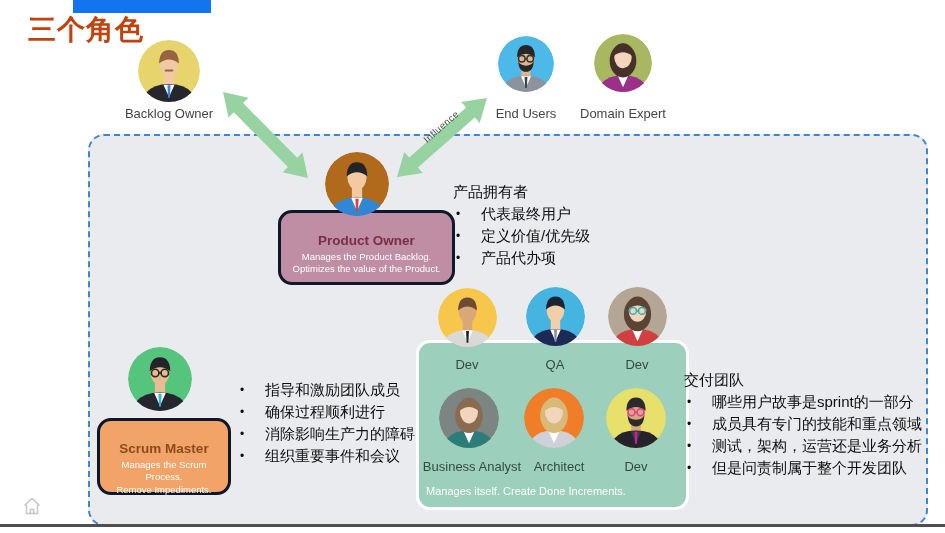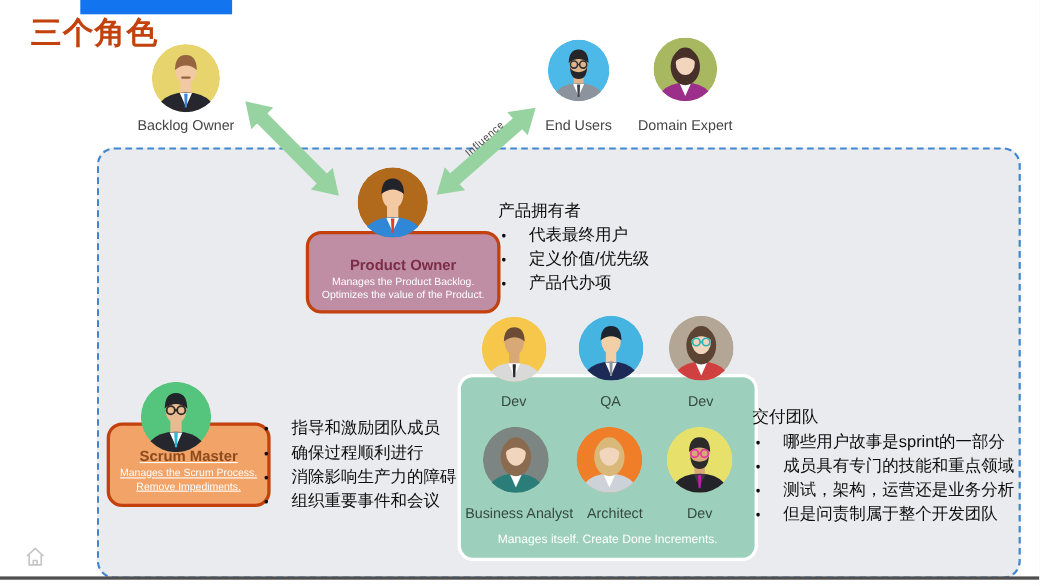--- a/index.html
+++ b/index.html
@@ -6,32 +6,32 @@
   .slide{position:relative;width:945px;height:533px;background:#ffffff;overflow:hidden;
          font-family:"Liberation Sans",sans-serif;}
   .abs{position:absolute;}
   .accent-bar{left:73px;top:0;width:138px;height:13px;z-index:2;}
   .title{left:28px;top:11px;font-size:28px;font-weight:bold;color:#c2410c;z-index:2;letter-spacing:1px;}
   .panel{left:88px;top:134px;width:836px;height:388px;background:#e9ebee;
          border:2px dashed #3f86d2;border-radius:16px;z-index:1;}
   .avatar{z-index:4;}
   .avatar svg{display:block;width:100%;height:100%;}
   .fig-label{font-size:13px;color:#454545;text-align:center;z-index:4;}
-  .role-box{border:3px solid #c2410c;border-radius:14px;text-align:center;color:#ffffff;z-index:3;
+  .role-box{border:3px solid #0f172a;border-radius:14px;text-align:center;color:#ffffff;z-index:3;
             box-sizing:border-box;}
   .po-box{background:#bf8da4;}
   .sm-box{background:#f2a368;}
   .rb-title{font-size:13.5px;font-weight:bold;margin-top:20px;}
   .po-box .rb-title{color:#7b2d45;}
   .sm-box .rb-title{color:#8c4a1d;}
   .rb-body{font-size:9.5px;line-height:1.3;margin-top:3px;padding:0 6px;}
   .team-box{left:416px;top:340px;width:273px;height:170px;background:#9cd0bc;
             border:3px solid #ffffff;border-radius:14px;z-index:2;box-sizing:border-box;}
   .team-label{font-size:13px;color:#36493f;text-align:center;z-index:4;font-weight:500;}
-  .team-caption{font-size:11px;color:#ffffff;text-align:center;z-index:4;}
+  .team-caption{font-size:11px;color:#ffffff;z-index:4;}
   .notes{font-size:15px;color:#0d0d0d;line-height:22px;z-index:6;white-space:nowrap;}
   .nh{font-weight:500;}
   .bullet{display:flex;}
   .dot{width:25px;padding-left:3px;font-size:12px;flex:none;}
   .arrow{z-index:5;}
   .arrow svg{display:block;}
   .influence{left:407px;top:121px;width:68px;text-align:center;font-size:9.5px;color:#4a4a4a;
              transform:rotate(-41deg);z-index:6;letter-spacing:0.5px;}
   .home-btn{left:21px;top:496px;width:22px;height:21px;z-index:3;cursor:pointer;}
   .bottom-line{left:0;top:524px;width:945px;height:3px;z-index:2;}
@@ -160,21 +160,21 @@
     <div class="bullet">
         <span class="dot">•</span>
         <span>定义价值/优先级</span>
       </div>
     <div class="bullet">
         <span class="dot">•</span>
         <span>产品代办项</span>
       </div>
   </div>
 
-  <div class="abs role-box sm-box" style="left: 97px; top: 384px; width: 149px; height: 77px; background: rgb(242, 163, 104); text-decoration: underline;">
+  <div class="abs role-box sm-box" style="left: 97px; top: 418px; width: 134px; height: 77px; background: rgb(242, 163, 104);">
     <div class="rb-title" style="color: rgb(140, 74, 29);">Scrum Master</div>
     <div class="rb-body">
       <div>Manages the Scrum Process.</div>
       <div>Remove Impediments.</div>
     </div>
   </div>
   <div class="abs avatar" style="left:128px;top:347px;width:64px;height:64px">
       <svg viewBox="0 0 100 100">
         <defs>
           <clipPath id="cp_scrum_master">

